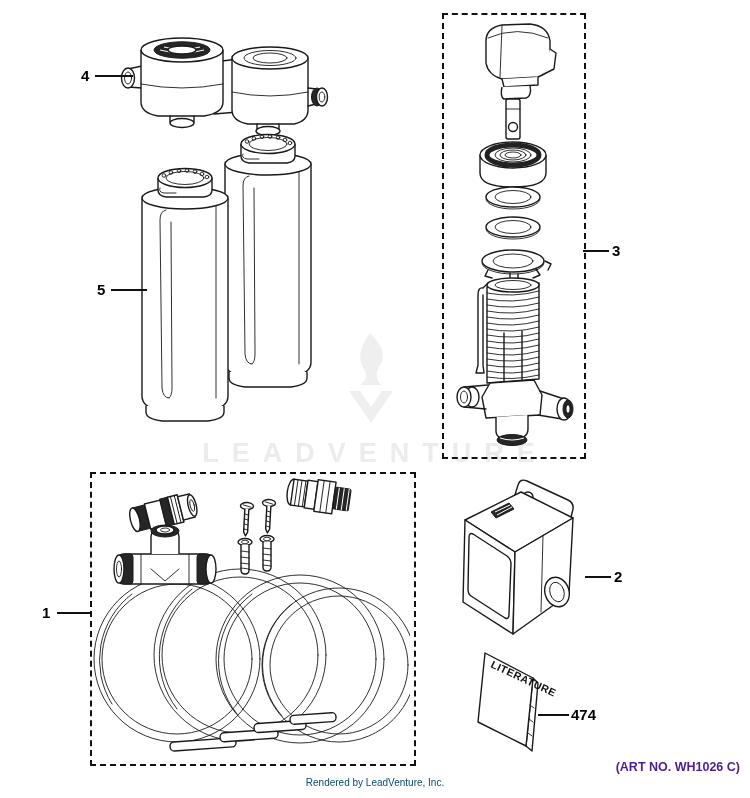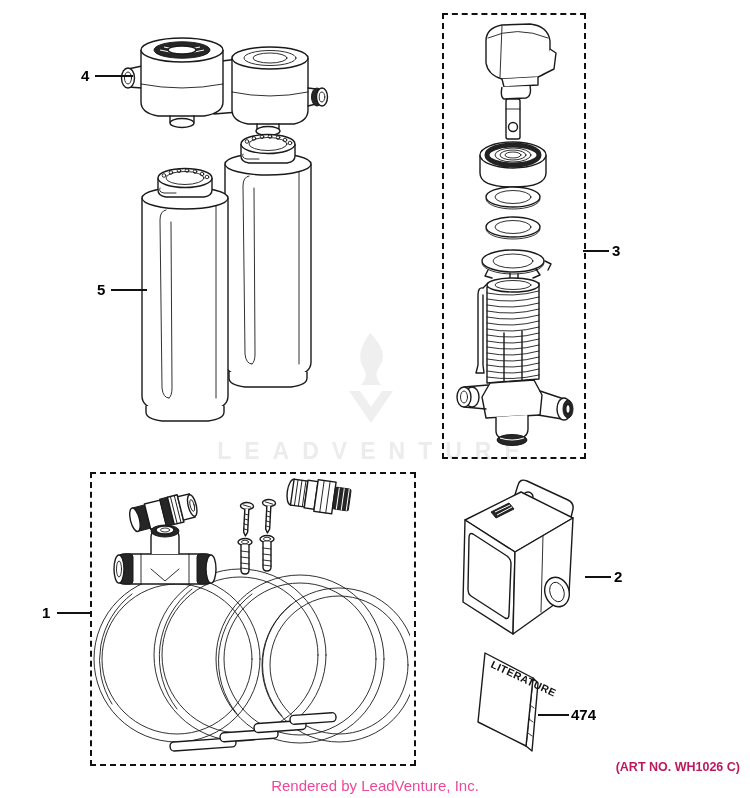--- a/index.html
+++ b/index.html
@@ -14,29 +14,29 @@
     position:absolute;font-weight:bold;font-size:15px;color:#000;
     font-family:"Liberation Sans", sans-serif;line-height:1;cursor:pointer;
   }
   .ln{stroke:#1a1a1a;fill:none;stroke-width:1.4;stroke-linecap:round;stroke-linejoin:round;}
   .lt{stroke:#1a1a1a;fill:none;stroke-width:0.9;stroke-linecap:round;}
   .fw{fill:#ffffff;stroke:#1a1a1a;stroke-width:1.4;stroke-linejoin:round;}
   .fd{fill:#262626;stroke:#1a1a1a;stroke-width:1;}
   .wl{stroke:#fff;stroke-width:1;fill:none;}
   .watermark-text{
     position:absolute;left:0;top:438px;width:100%;text-align:center;
-    font-size:23px;font-weight:600;letter-spacing:13px;color:#ececec;
+    font-size:27px;font-weight:600;letter-spacing:13px;color:#ececec;
     font-family:"Liberation Sans", sans-serif;user-select:none;
   }
   .footer{
     position:absolute;left:0;top:777px;width:100%;text-align:center;
-    font-size:15px;color:#ec4899;
+    font-size:10px;color:#0c4a6e;
   }
   .artno{
-    position:absolute;right:10px;top:760px;font-size:12.5px;font-weight:bold;color:#be185d;
+    position:absolute;right:10px;top:760px;font-size:12.5px;font-weight:bold;color:#4c1d95;
   }
   .lit-text{font-family:"Liberation Sans", sans-serif;font-weight:bold;font-size:10.5px;fill:#111;letter-spacing:0.5px;}
 </style>
 </head>
 <body>
 
 <div class="canvas">
 
   <svg class="abs" style="left:340px;top:333px" width="62" height="98" viewBox="0 0 62 98">
     <path d="M30,0 Q14,22 24,36 Q29,44 21,52 L41,52 Q33,43 39,34 Q50,20 30,0 Z" fill="#efefef"></path>

